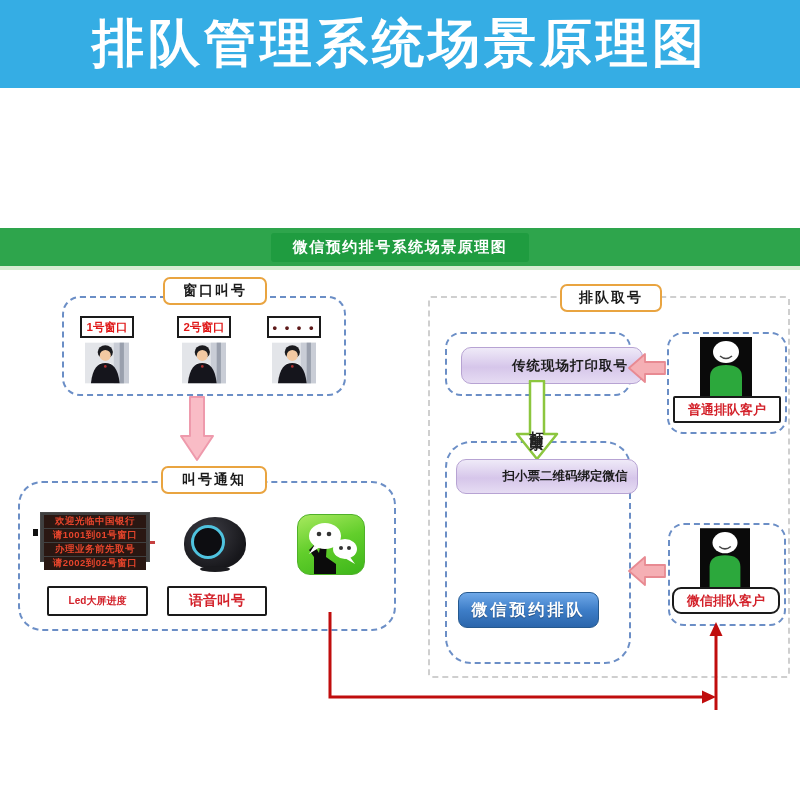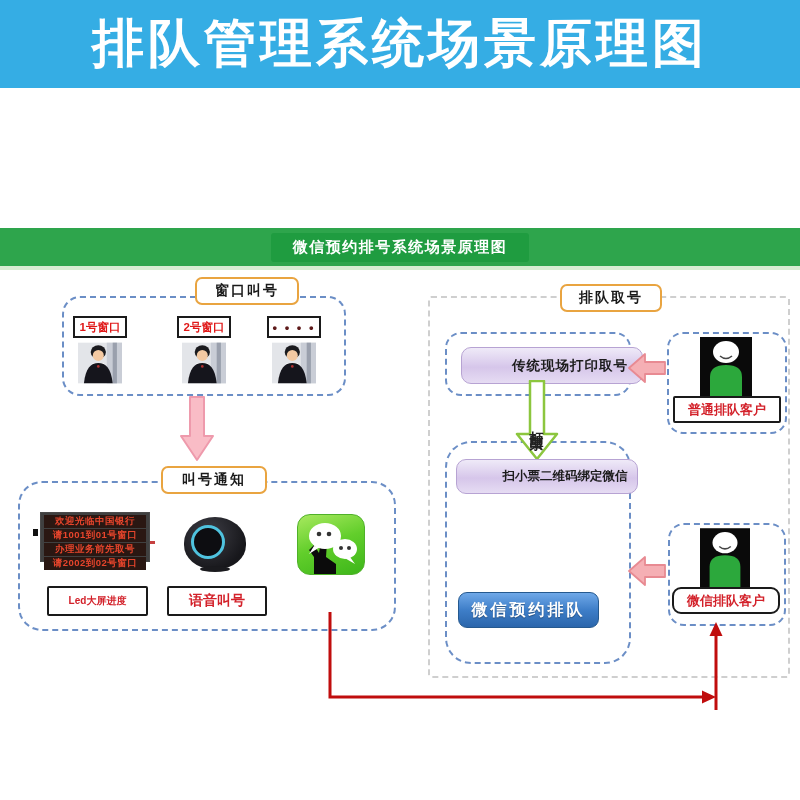--- a/index.html
+++ b/index.html
@@ -22,23 +22,23 @@
   .pill-orange{position:absolute;background:#fff;border:2px solid #E9A440;border-radius:7px;
                display:flex;align-items:center;justify-content:center;color:#1a1a1a;
                font-size:14px;font-weight:bold;letter-spacing:2px;z-index:5;}
   .dash-blue{position:absolute;border:2px dashed #6B8EC6;z-index:1;background:transparent;}
   .cap-box{position:absolute;background:#fff;border:2px solid #1a1a1a;border-radius:2px;
            display:flex;align-items:center;justify-content:center;color:#D3212A;
            font-weight:bold;z-index:5;}
 
   
   .box-window{left:62px;top:296px;width:280px;height:96px;border-radius:18px;}
-  .label-window{left:163px;top:277px;width:100px;height:24px;margin-left:32px;}
+  .label-window{left:163px;top:277px;width:100px;height:24px;}
   .window-unit{position:absolute;width:54px;z-index:2;}
-  .wu-1{left:73px;top:316px;} .wu-2{left:177px;top:316px;} .wu-3{left:267px;top:316px;}
+  .wu-1{left:80px;top:316px;} .wu-2{left:177px;top:316px;} .wu-3{left:267px;top:316px;}
   .window-sign{height:18px;background:#fff;border:2px solid #1a1a1a;display:flex;
                align-items:center;justify-content:center;color:#E01818;font-size:11.5px;
                font-weight:bold;white-space:nowrap;}
   .window-sign.dots{color:#5E1A1A;font-size:13px;letter-spacing:2px;}
   .window-photo{width:44px;height:48px;margin:1px auto 0;display:block;}
 
   .arrow-pink-down{position:absolute;left:180px;top:396px;z-index:2;}
 
   
   .label-notify{left:161px;top:466px;width:102px;height:24px;}

